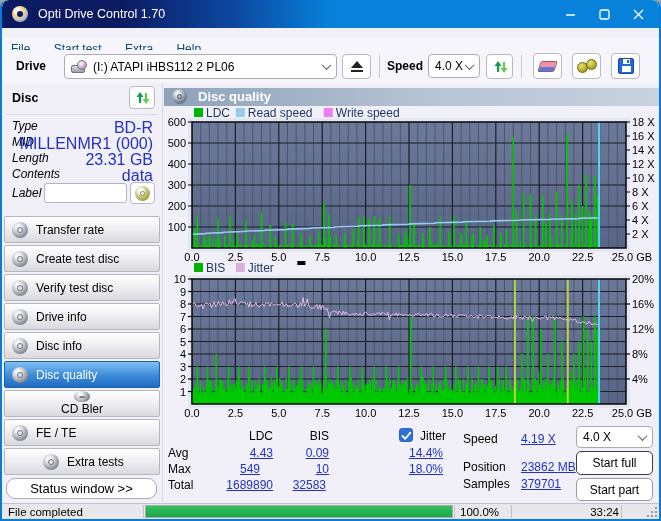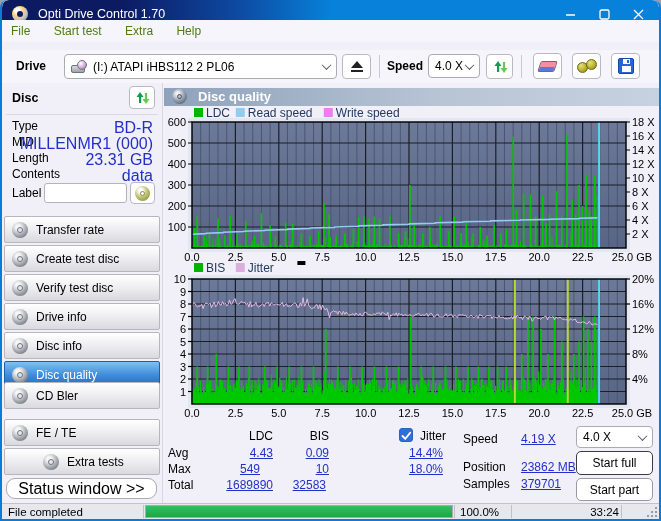--- a/index.html
+++ b/index.html
@@ -20,21 +20,21 @@
     color:#fff; border-radius:7px 7px 0 0;
   }
   .title-icon{ position:absolute; left:10px; top:6px; width:16px; height:16px; border-radius:50%;
     background:radial-gradient(circle at 35% 30%, #ffffff 0 12%, #ffd27a 35%, #bfc3ca 60%, #6b7078 100%); }
   .title-icon::after{ content:""; position:absolute; inset:5px; border-radius:50%; background:#0c1a61; }
   .title-text{ position:absolute; left:36px; top:0; line-height:28px; font-size:12.5px; }
   .winbtns{ position:absolute; right:4px; top:0; height:28px; display:flex; }
   .winbtn{ width:34px; height:28px; display:flex; align-items:center; justify-content:center; }
 
   
-  .menubar{ position:absolute; left:0; top:20px; width:100%; height:22px; background:#f6f5fb; font-size:12px; color:#4d7c0f; }
+  .menubar{ position:absolute; left:0; top:38px; width:100%; height:22px; background:#f6f5fb; font-size:12px; color:#0c4a6e; }
   .menu-item{ display:inline-block; padding:4px 10px 0 10px; }
   .menu-item:first-child{ padding-left:9px; }
 
   
   .toolbar{ position:absolute; left:0; top:50px; width:100%; height:33px; background:#f6f5fb; }
   .tb-label{ position:absolute; font-size:12px; font-weight:bold; color:#000; }
   .select{
     position:absolute; background:#fff; border:1px solid #ababb4; border-radius:4px;
     font-size:12px; color:#000; display:flex; align-items:center; padding:0 6px;
   }
@@ -65,41 +65,41 @@
   .floppy .shut::after{ content:""; position:absolute; right:1px; top:1px; width:2px; height:3px; background:#2367d9; }
   .floppy .lbl{ position:absolute; left:3px; bottom:1px; width:9px; height:6px; background:#fff; }
 
   .refresh-svg{ display:block; }
 
   
   .sidebar{ position:absolute; left:0; top:83px; width:161px; height:420px; background:#f1f0f8; border-right:1px solid #d7d7e0; }
   .disc-head{ position:absolute; left:10px; top:8px; font-size:12.5px; font-weight:bold; color:#000; }
   .disc-refresh{ position:absolute; right:7px; top:3px; width:26px; height:23px; }
   .group-sep{ position:absolute; left:4px; right:4px; top:31px; height:1px; background:#d9d9e2; }
-  .info-label{ position:absolute; left:10px; font-size:12px; color:#000; }
+  .info-label{ position:absolute; left:10px; font-size:12px; color:#000;font-style:italic; }
   .info-value{ position:absolute; right:9px; font-size:16px; color:#2230c8; text-align:right; }
   .label-input{ position:absolute; left:42px; top:100px; width:83px; height:20px; background:#fff;
       border:1px solid #b4b4bf; border-radius:3px; font-size:12px; padding:0 4px; }
   .label-cd-btn{ position:absolute; right:7px; top:99px; width:25px; height:22px; }
   .cd{ position:relative; width:15px; height:15px; border-radius:50%;
       background:radial-gradient(circle at 38% 32%, #fdfdfd 0 15%, #c9cc86 40%, #9b9e3e 75%, #6c6e20 100%); }
   .cd::after{ content:""; position:absolute; inset:5px; border-radius:50%; background:#fff; border:1px solid #8a8c50; }
 
   .side-btn{ position:absolute; left:2px; width:156px; height:27px;
       background:linear-gradient(#ffffff,#ececf0 55%,#d9d9de);
       border:1px solid #b6b6be; border-radius:2px;
       display:flex; align-items:center; font-size:12px; color:#000; }
   .side-btn .bicon{ margin:0 8px 0 7px; width:16px; height:16px; position:relative; border-radius:50%;
       background:radial-gradient(circle at 38% 32%, #f6f6f6 0 15%, #b9bcc2 45%, #777b84 80%, #53565e 100%); }
   .side-btn .bicon::after{ content:""; position:absolute; inset:5px; border-radius:50%; background:#e7e7ec; border:1px solid #70737b; }
   .side-btn.selected{ background:linear-gradient(#7fc0f3,#3c8ad8 55%,#1f6cc0); border-color:#1c5fae; color:#fff; }
   .side-btn.selected .bicon::after{ background:#cfe5f8; }
 
   .status-window-btn{ position:absolute; left:4px; right:5px; bottom:4px; height:21px; background:#fff;
-      border:1px solid #ababb4; border-radius:9px; font-size:16px; color:#000;
+      border:1px solid #ababb4; border-radius:9px; font-size:13px; color:#000;
       display:flex; align-items:center; justify-content:center; }
 
   
   .main{ position:absolute; left:161px; top:83px; width:498px; height:420px; background:#f1f0f8; }
   .main-header{ position:absolute; left:1px; top:5px; right:1px; height:18px;
       background:linear-gradient(90deg,#8ea2ba,#b7c4d4 55%,#c7d2e0);
       color:#fff; font-weight:bold; font-size:13px; line-height:18px; }
   .main-header .mh-text{ position:absolute; left:34px; top:0; }
   .mh-icon{ position:absolute; left:8px; top:1px; width:15px; height:15px; border-radius:50%;
       background:radial-gradient(circle at 38% 32%, #f0f0f0 0 12%, #9aa4b2 45%, #5c6675 80%, #3c434f 100%); }
@@ -255,21 +255,21 @@
       <span>Drive info</span>
     </div>
     <div class="side-btn" style="top:249px;">
       <span class="bicon"></span>
       <span>Disc info</span>
     </div>
     <div class="side-btn selected" style="top:278px;">
       <span class="bicon"></span>
       <span>Disc quality</span>
     </div>
-    <div class="side-btn" style="top:299px;">
+    <div class="side-btn" style="top:307px;flex-direction:column;">
       <span class="bicon"></span>
       <span>CD Bler</span>
     </div>
     <div class="side-btn" style="top:336px;">
       <span class="bicon"></span>
       <span>FE / TE</span>
     </div>
     <div class="side-btn" style="top:365px;padding-left:31px;">
       <span class="bicon"></span>
       <span>Extra tests</span>

